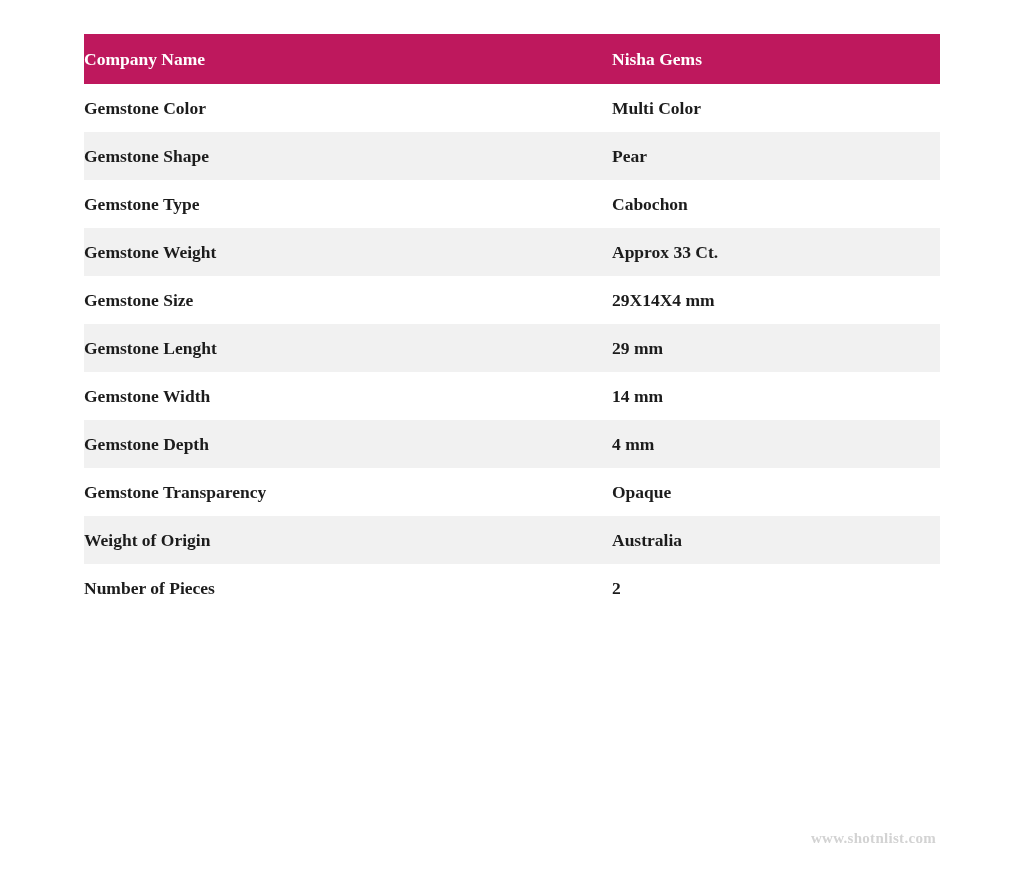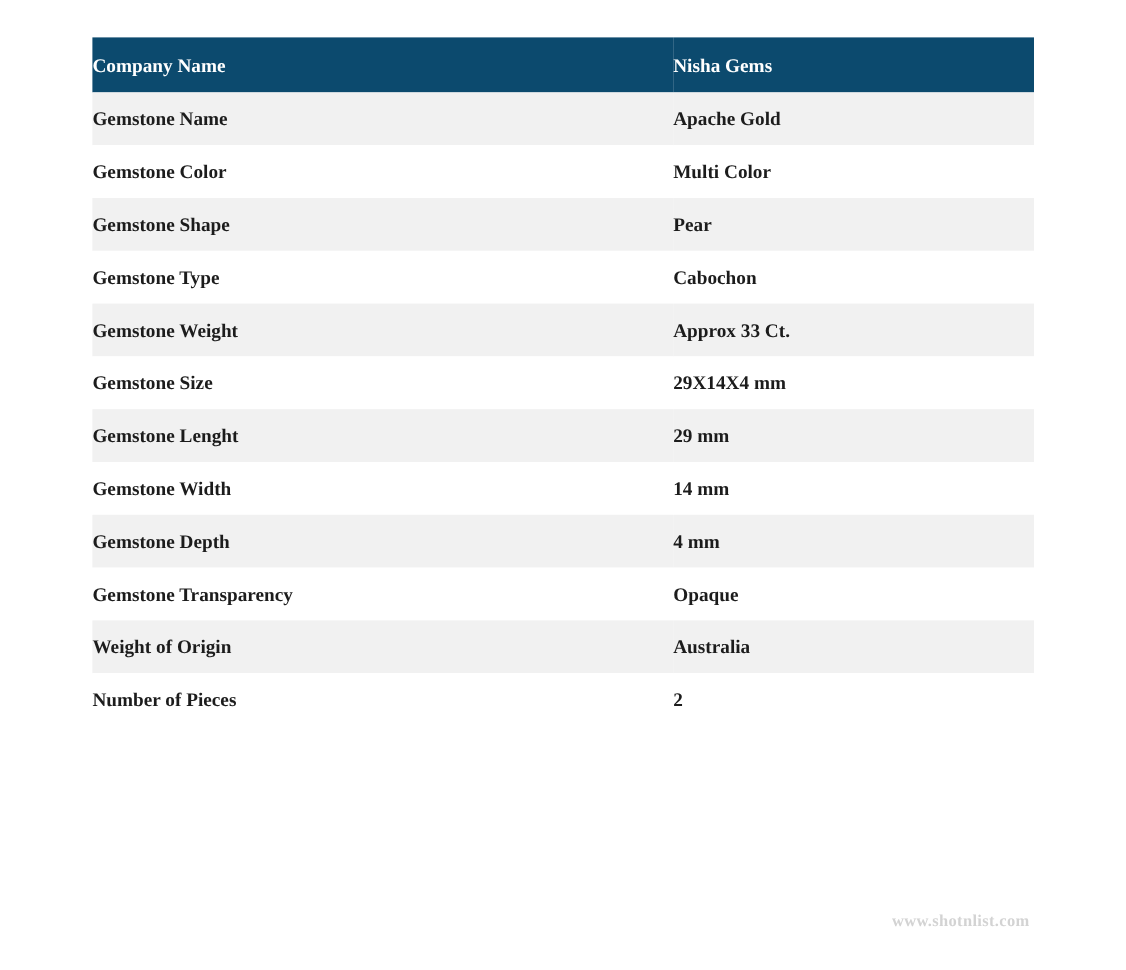--- a/index.html
+++ b/index.html
@@ -41,21 +41,21 @@
   td.value-cell {
     width: 328px;
     padding: 0 0 0 22px;
     height: 48px;
     font-weight: bold;
     font-size: 17.5px;
     color: #1c1c1c;
     margin-top: 28px;
   }
   tr.header-row td {
-    background: #0c4a6e;
+    background: #be185d;
     color: #ffffff;
     height: 50px;
   }
   tr.header-row td.label-cell,
   tr.header-row td.value-cell {
     color: #ffffff;
   }
   tr.shaded td {
     background: #f1f1f1;
   }
@@ -76,24 +76,20 @@
 </style>
 </head>
 <body>
 
 <div class="sheet">
   <table class="spec-table">
     <tbody>
       <tr class="header-row">
         <td class="label-cell">Company Name</td>
         <td class="value-cell">Nisha Gems</td>
-      </tr>
-      <tr class="shaded">
-        <td class="label-cell">Gemstone Name</td>
-        <td class="value-cell">Apache Gold</td>
       </tr>
       <tr class="plain">
         <td class="label-cell">Gemstone Color</td>
         <td class="value-cell">Multi Color</td>
       </tr>
       <tr class="shaded">
         <td class="label-cell">Gemstone Shape</td>
         <td class="value-cell">Pear</td>
       </tr>
       <tr class="plain">

